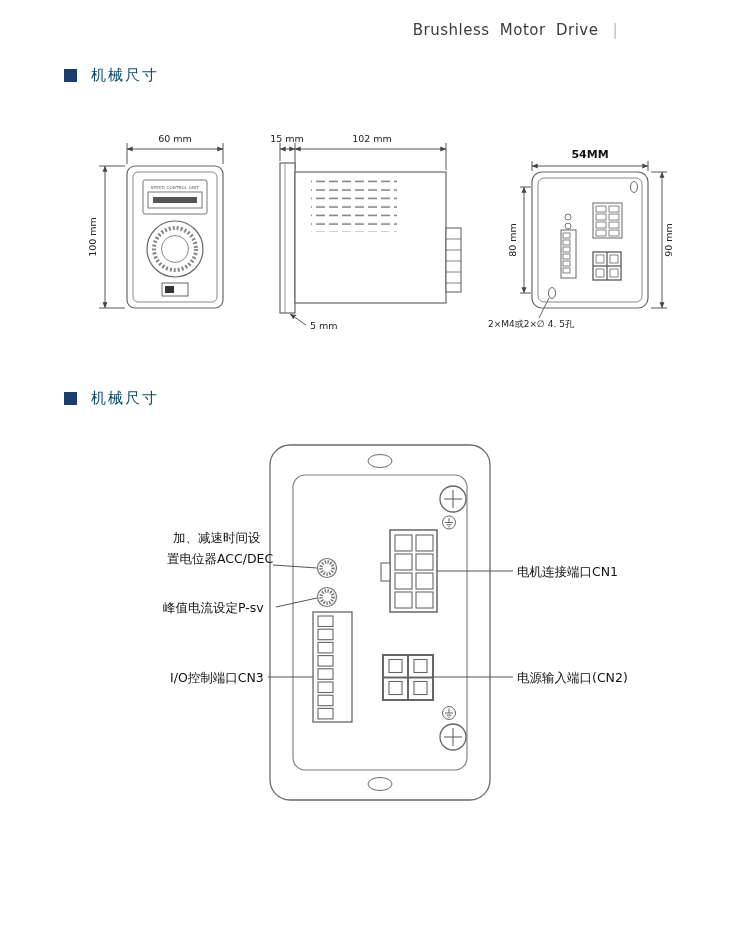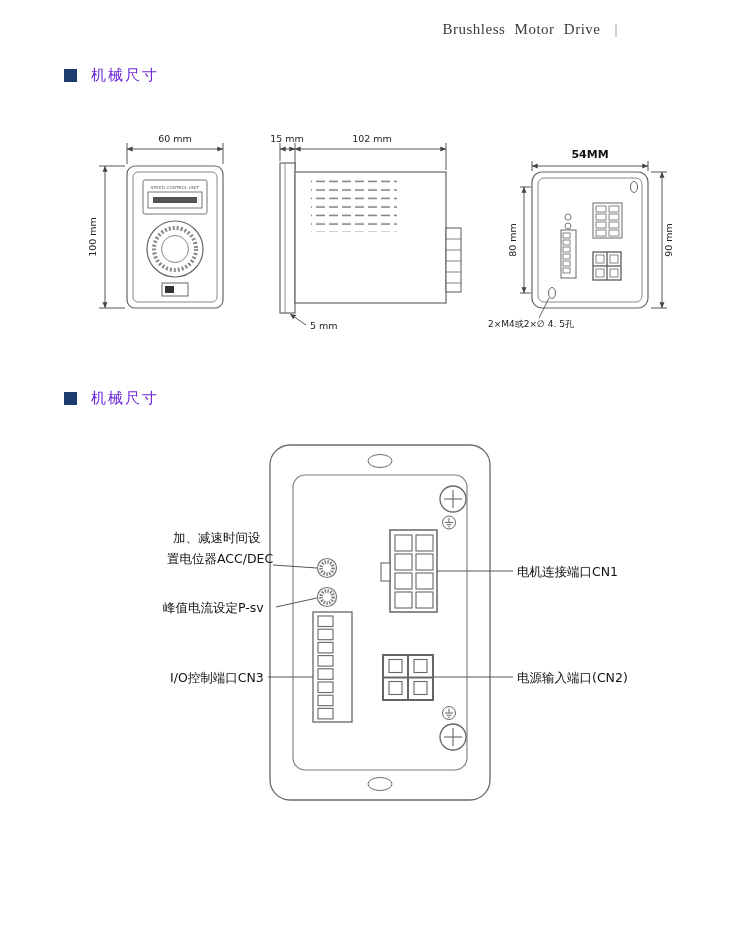--- a/index.html
+++ b/index.html
@@ -7,30 +7,30 @@
   body {
     width:740px; height:936px; position:relative; overflow:hidden;
     font-family:"DejaVu Sans", "Liberation Sans", sans-serif;
     color:#222;
   }
   .page { position:absolute; inset:0; width:740px; height:936px; background:#fff; }
 
   .header {
     position:absolute; top:21px; right:122px;
     font-size:15px; color:#3c3c3c; letter-spacing:0.5px; word-spacing:5px;
-    display:flex; align-items:center; gap:14px;font-family:Liberation Serif, serif;
+    display:flex; align-items:center; gap:14px;
   }
   .header .divider { color:#8a8a8a; font-weight:300; }
 
   .section-heading {
     position:absolute; left:64px; display:flex; align-items:center; gap:14px;
   }
   .section-heading.first { top:66px; }
   .section-heading.second { top:389px; }
-  .section-heading .txt { font-size:15px; color:#6d28d9; letter-spacing:2px;text-align:right; }
+  .section-heading .txt { font-size:15px; color:#0c4a6e; letter-spacing:2px;text-align:right; }
 
   svg.drawing { position:absolute; overflow:visible; }
   #svg-front { left:85px;  top:118px; }
   #svg-side  { left:263px; top:118px; }
   #svg-rear  { left:475px; top:138px; }
   #svg-iface { left:140px; top:430px; }
 
   svg text { font-family:"DejaVu Sans", "Liberation Sans", sans-serif; fill:#222; }
   text.dim { font-size:9.5px; fill:#222; }
   text.dim-bold { font-size:11px; font-weight:bold; fill:#111; }

